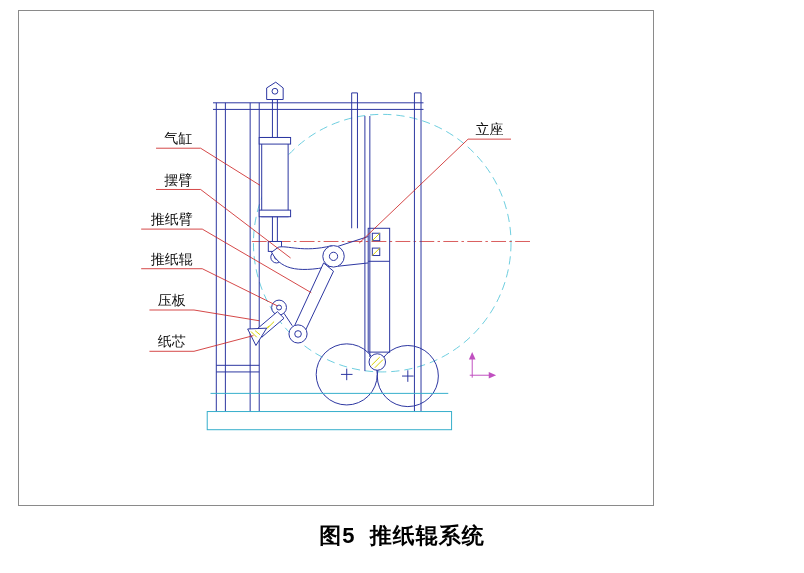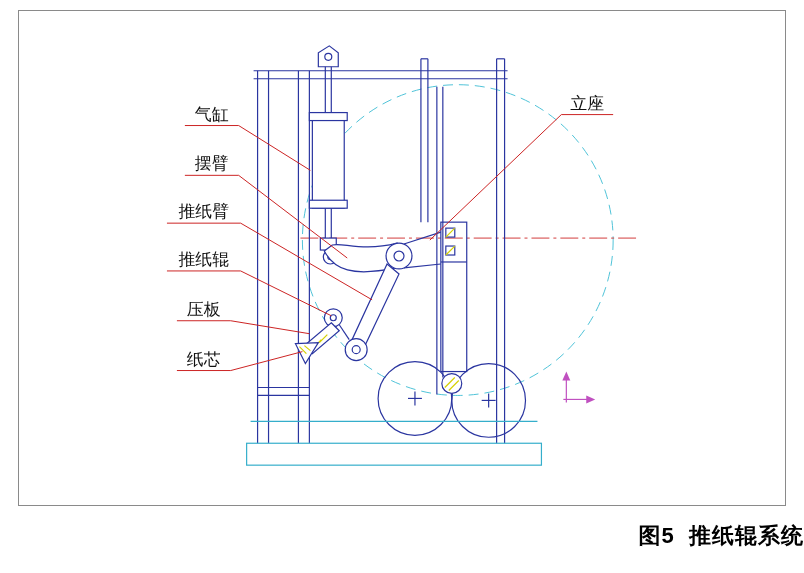--- a/index.html
+++ b/index.html
@@ -1,31 +1,31 @@
 <!DOCTYPE html>
 <html style="--structure: #2a35a0; --frame: #35aecb; --circle: #4fc3d8; --leader: #cc2222; --centerline: #d23b3b; --axis: #c050c0; --hatch: #d4cf00; --text: #111111; --border: #8a8a8a;"><head>
 <meta charset="utf-8">
 <style>
   html,body{margin:0;padding:0;background:#fff;}
   .page{position:relative;width:804px;height:573px;background:#fff;overflow:hidden;
         font-family:"Liberation Sans",sans-serif;}
-  .drawing{position:absolute;left:18px;top:10px;width:768px;height:496px;
+  .drawing{position:absolute;left:18px;top:10px;width:636px;height:496px;
            border:1px solid var(--border,#8a8a8a);box-sizing:border-box;background:#fff;}
   .drawing svg{display:block;width:100%;height:100%;}
   .st{stroke:var(--structure,#2a35a0);fill:none;stroke-width:1.2;}
   .stw{stroke:var(--structure,#2a35a0);fill:#fff;stroke-width:1.2;}
   .fr{stroke:var(--frame,#35aecb);fill:none;stroke-width:1.2;}
   .cir{stroke:var(--circle,#4fc3d8);fill:none;stroke-width:1;stroke-dasharray:10 6;}
   .cl{stroke:var(--centerline,#d23b3b);fill:none;stroke-width:1;stroke-dasharray:18 4 3 4;}
   .ld{stroke:var(--leader,#cc2222);fill:none;stroke-width:1;}
   .ax{stroke:var(--axis,#c050c0);fill:none;stroke-width:1.2;}
   .axh{fill:var(--axis,#c050c0);stroke:none;}
   .ht{stroke:var(--hatch,#d4cf00);fill:none;stroke-width:1.2;}
   .lbl{font-family:"Liberation Serif",serif;font-size:17px;fill:var(--text,#111111);}
-  .caption{position:absolute;left:0;top:521px;width:100%;text-align:right;
+  .caption{position:absolute;left:0;top:521px;width:100%;text-align:center;
            font-weight:bold;font-size:22px;color:#000;white-space:pre;
            font-family:"Liberation Sans",sans-serif;letter-spacing:1px;}
 </style>
 </head>
 <body>
 
 <div class="page">
   <div class="drawing">
     <svg viewBox="18 10 768 496" width="768" height="496">
 

